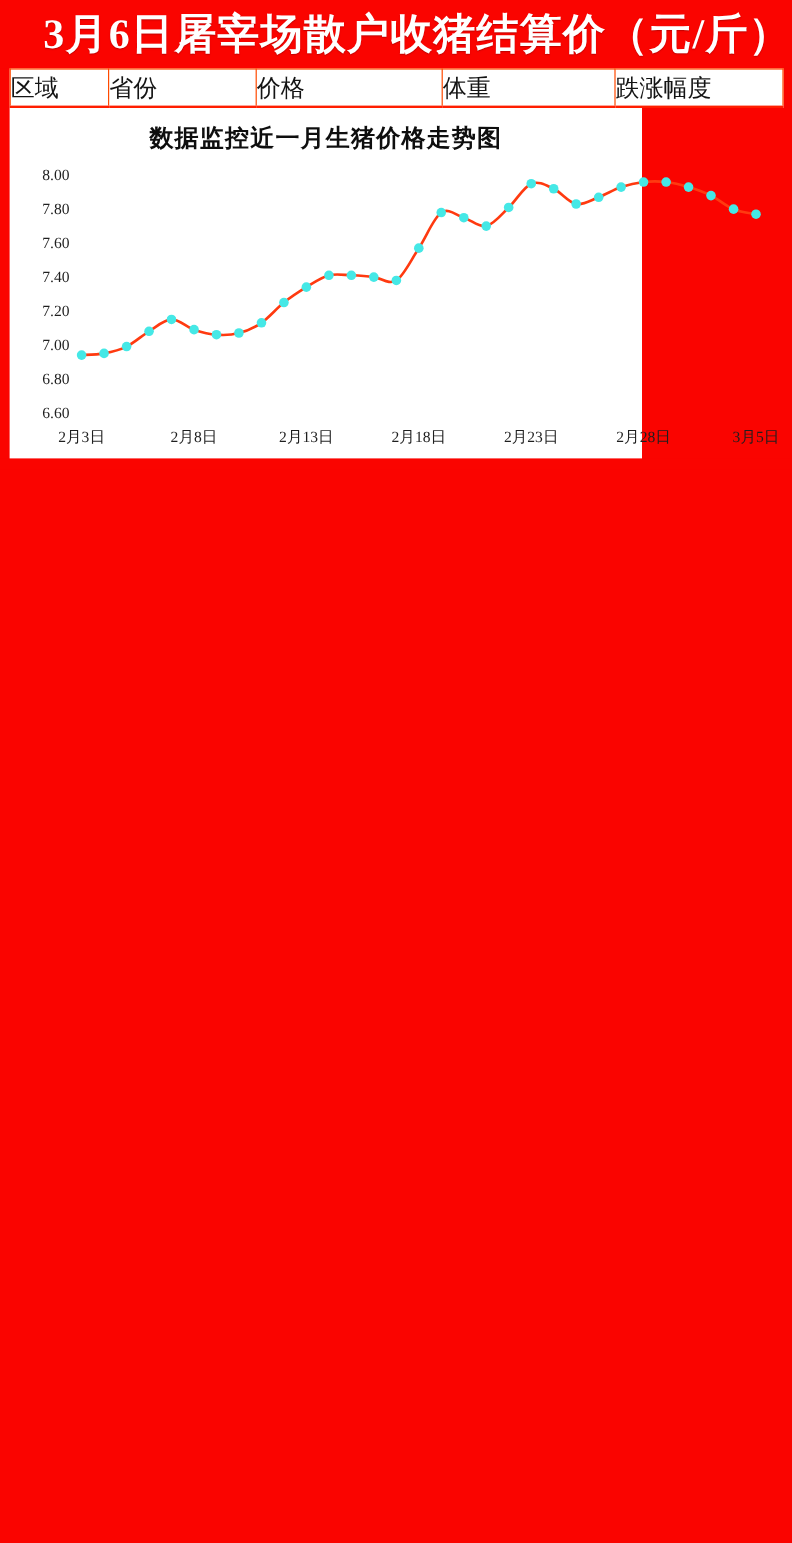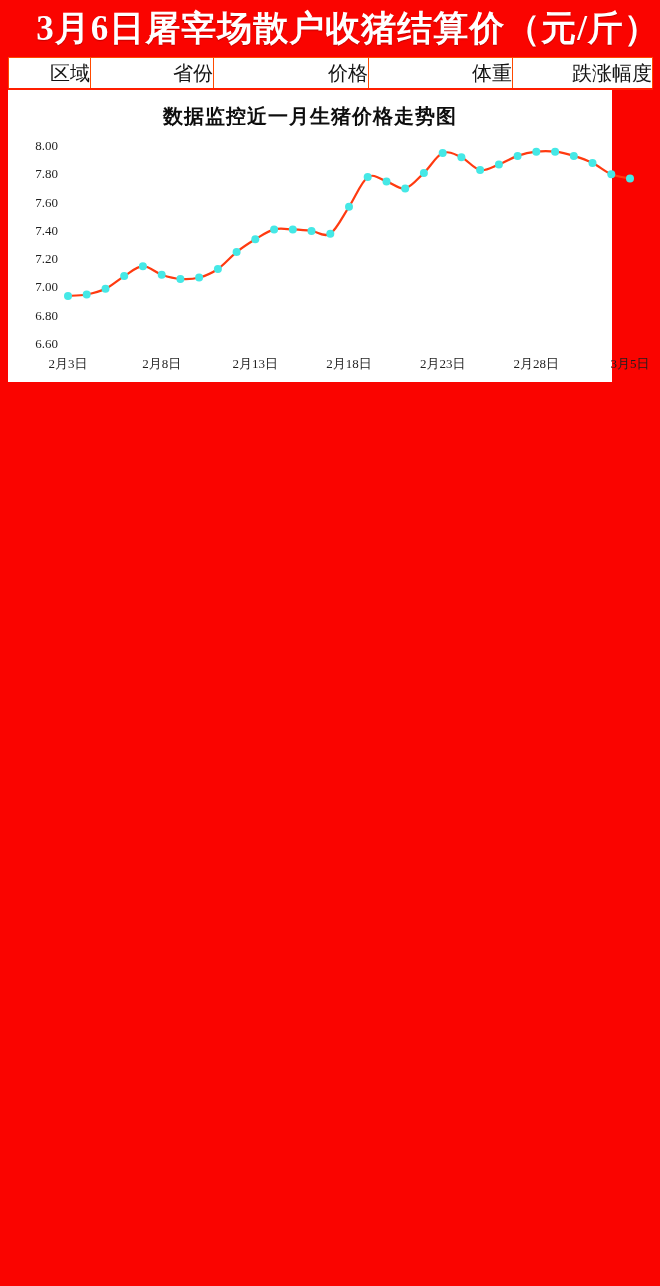--- a/index.html
+++ b/index.html
@@ -29,31 +29,31 @@
     background:#ffffff;
     table-layout:fixed;
   }
   .price-table col.c-region{width:82px;}
   .price-table col.c-province{width:123px;}
   .price-table col.c-price{width:155px;}
   .price-table col.c-weight{width:144px;}
   .price-table col.c-change{width:140px;}
   .price-table th,.price-table td{
     border:1px solid #ff4a00;
-    text-align:right;vertical-align:middle;
+    text-align:left;vertical-align:middle;
     height:31px;padding:0;
     color:#2b190d;font-size:19px;
     overflow:hidden;white-space:nowrap;
   }
   .price-table th{
     height:30px;color:#141414;font-weight:normal;font-size:20px;
     border-bottom:2px solid #ff1e00;
   }
   .chart-section{
-    margin:0 8px;width:604px;height:292px;background:#ffffff;
+    margin:0 8px;width:527px;height:292px;background:#ffffff;
     border:0;position:relative;
   }
   .chart-title{
     padding-top:12px;height:28px;line-height:28px;
     text-align:center;color:#0e0e0e;font-size:20px;font-weight:600;
     letter-spacing:1px;
   }
   svg.trend{display:block;}
   .axis-label{
     font-family:"Liberation Serif","DejaVu Serif",serif;

